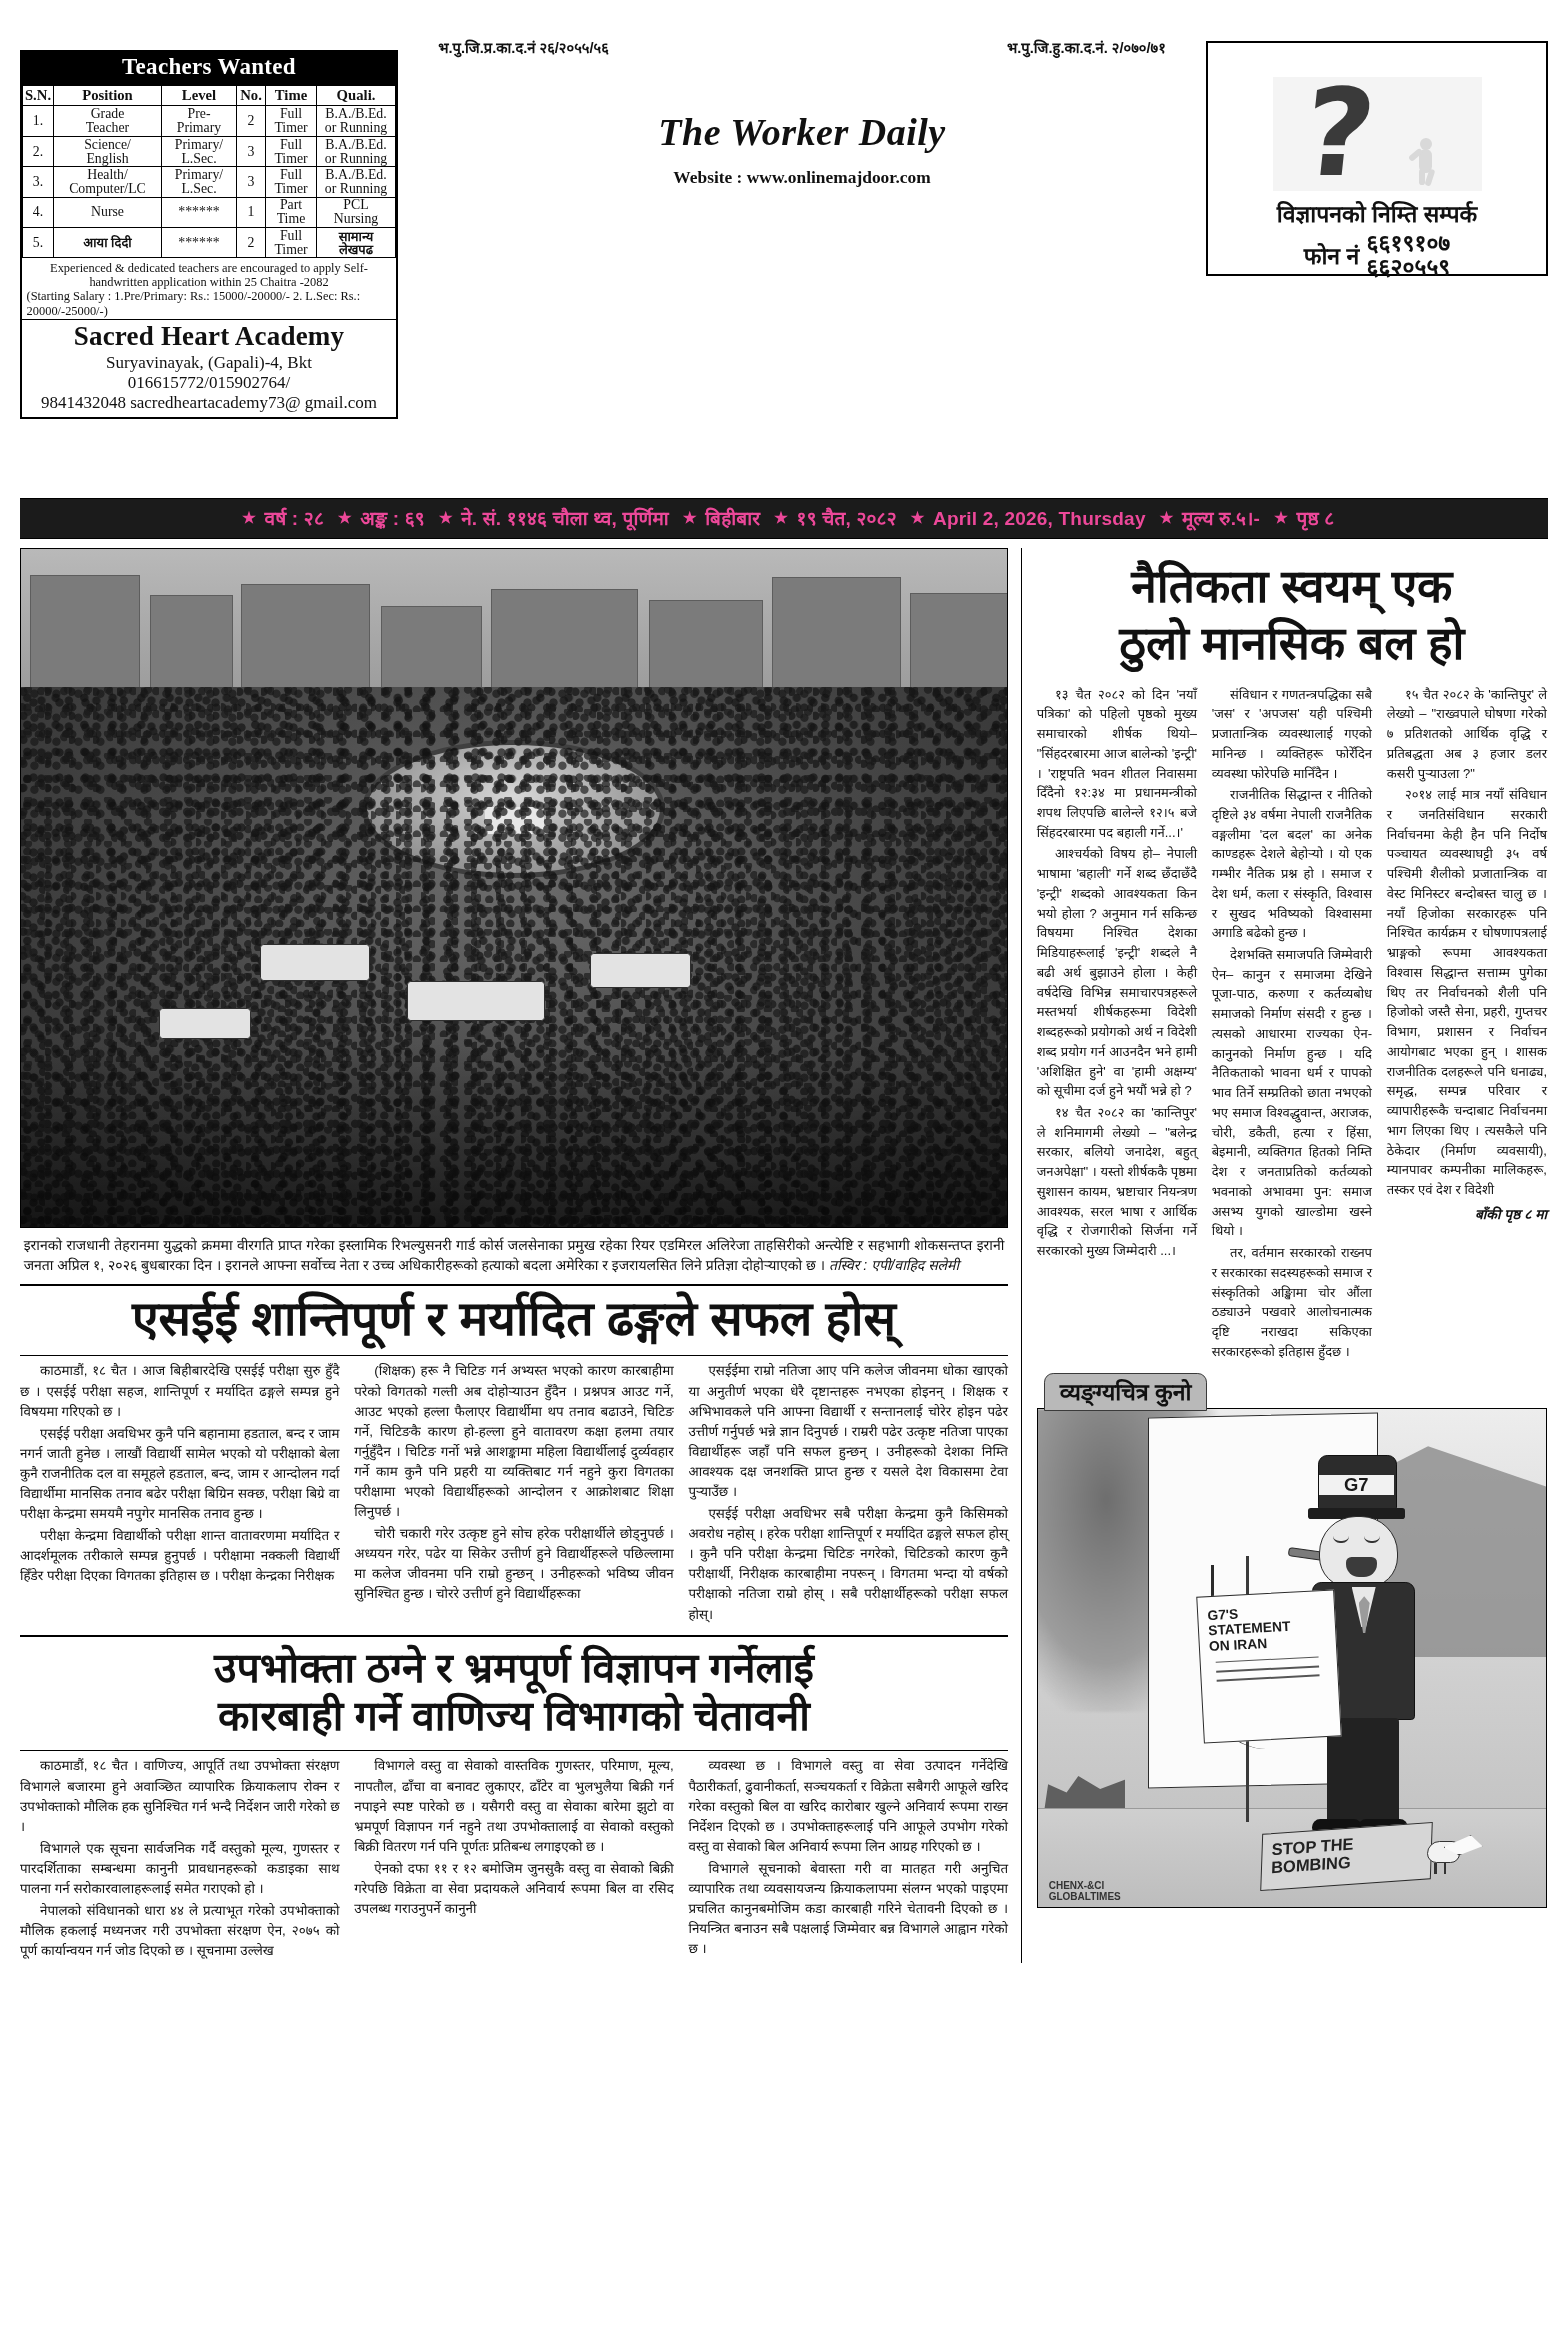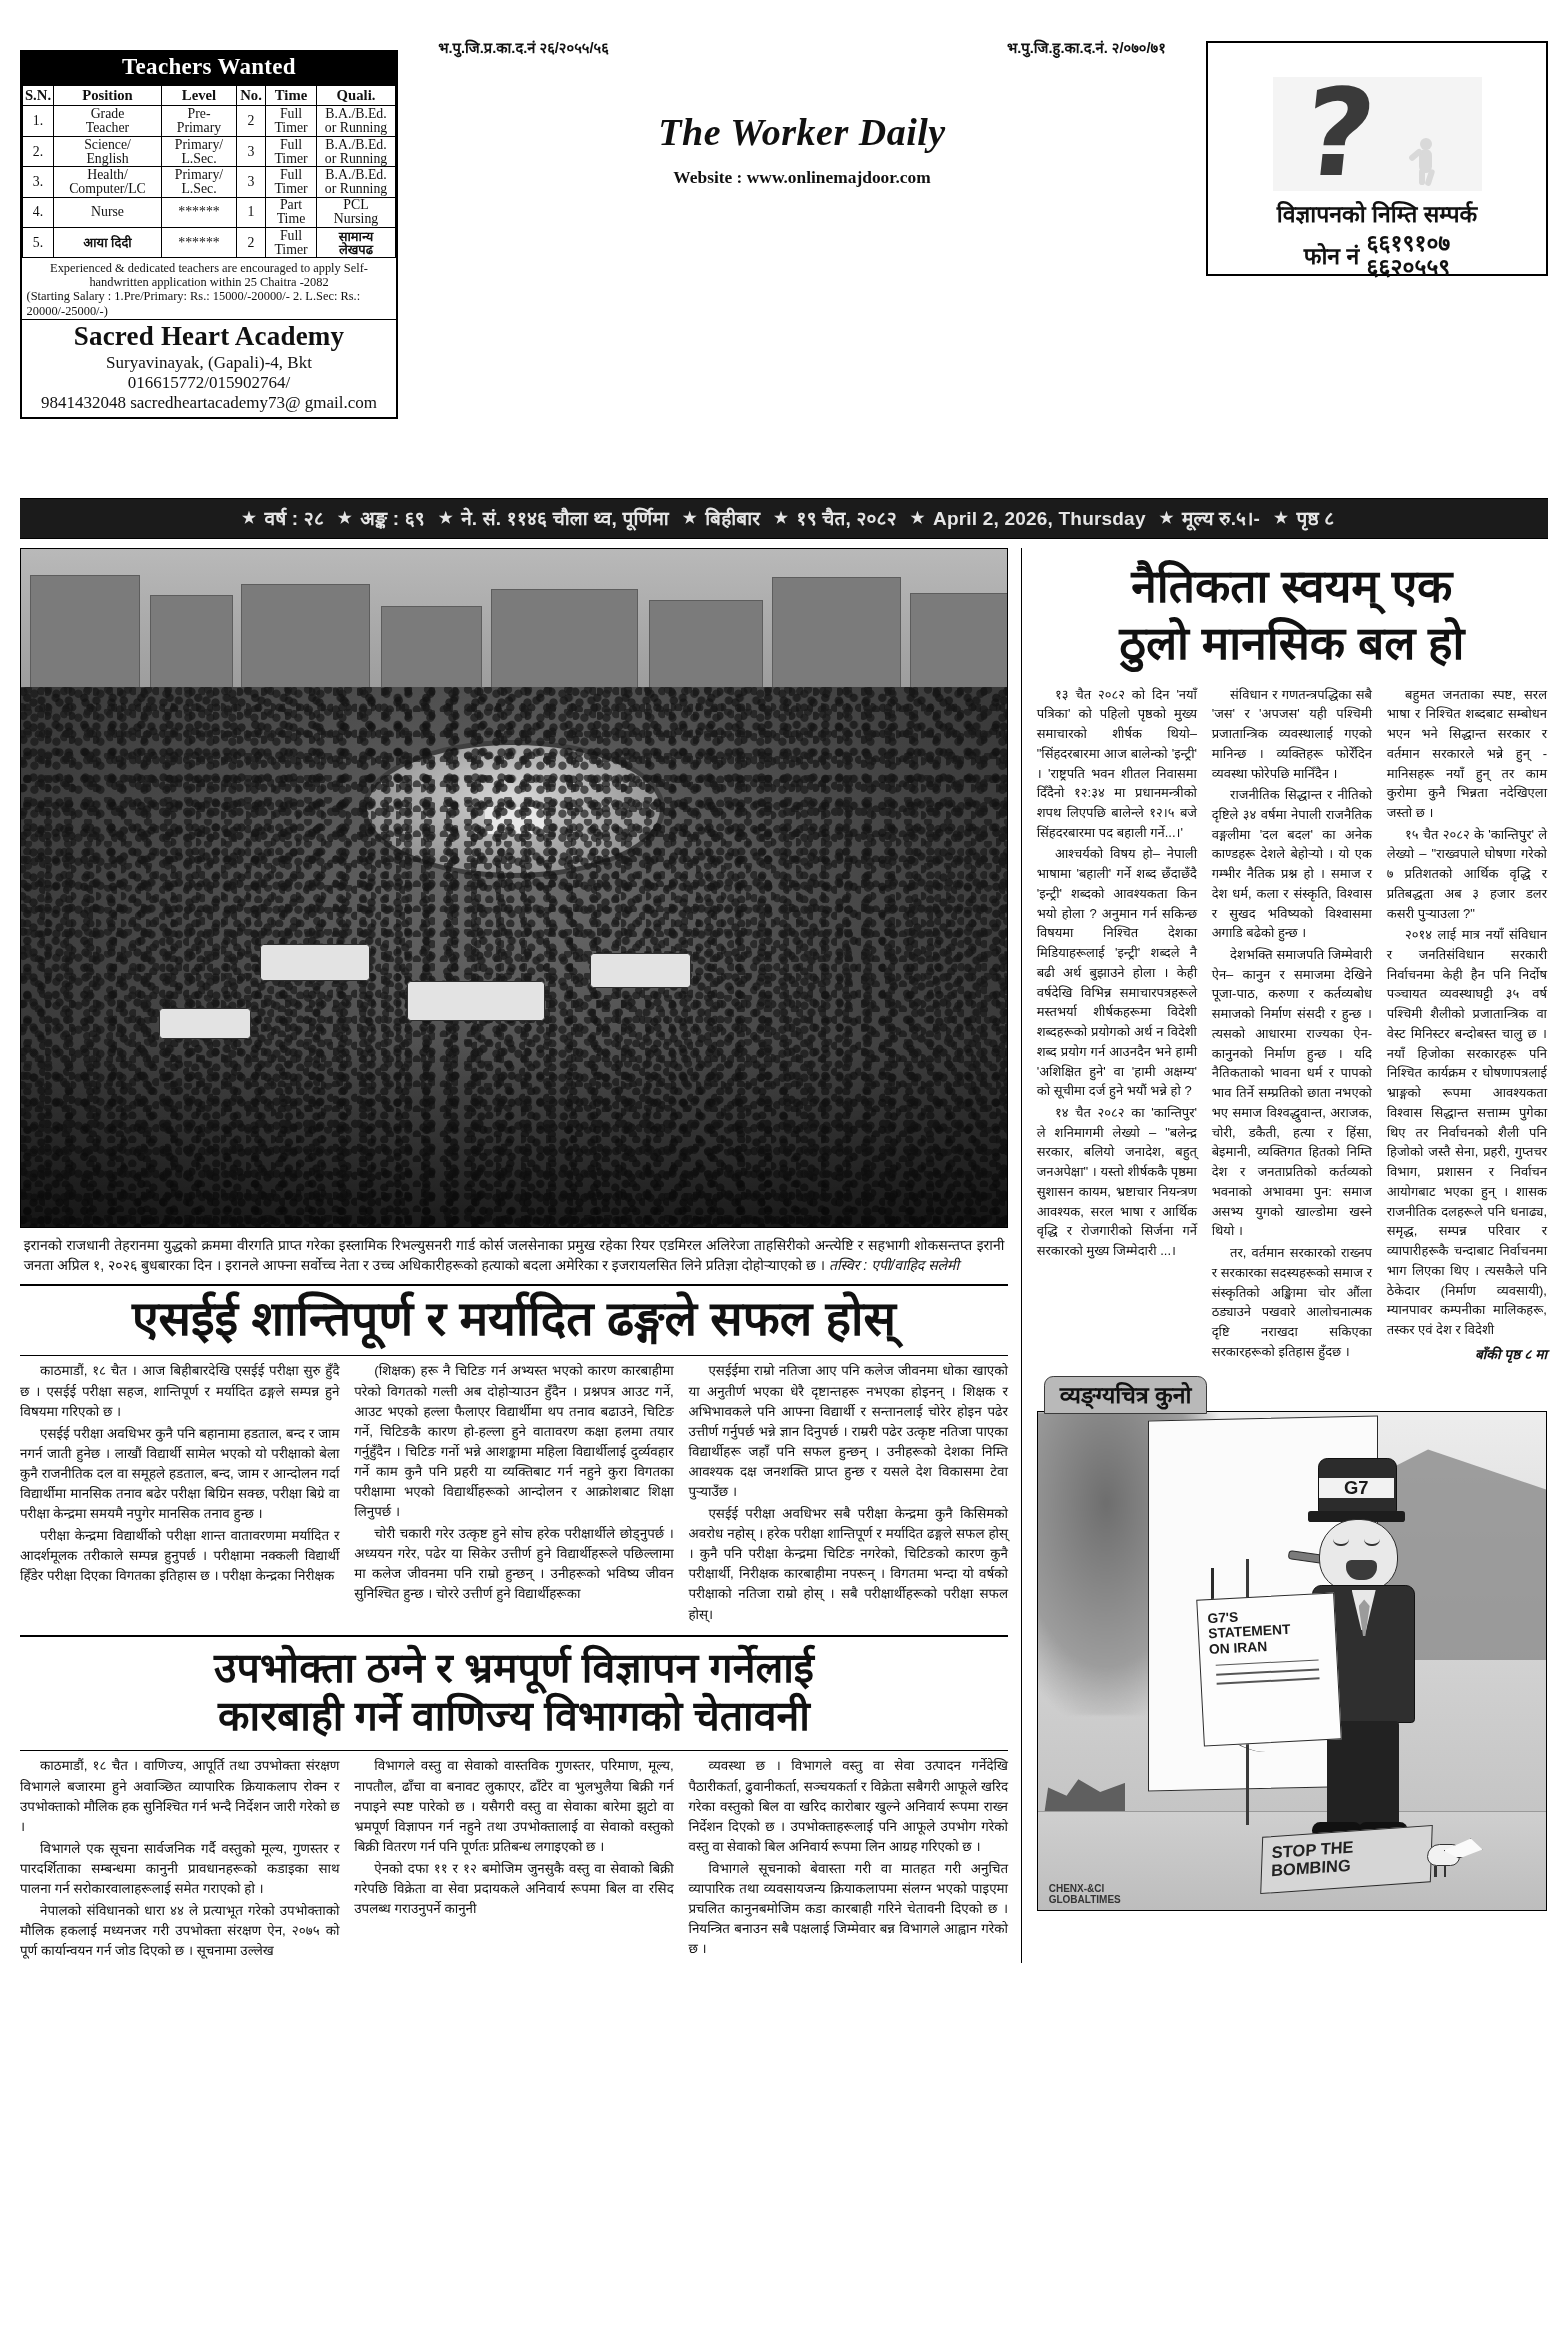--- a/index.html
+++ b/index.html
@@ -193,21 +193,21 @@
     justify-content: center;
     align-items: center;
     gap: 7.3px;
   }
   .contact-nums { text-align: left; line-height: 1.05; font-size: 23px; }
 
   
   .datebar {
     margin: 5.5px 20px 0 20px;
     background: #1b1b1b;
-    color: #e5e5e5;
+    color: #ec4899;
     text-align: center;
     font-family: "Liberation Sans", sans-serif;
     font-weight: bold;
     font-size: 19px;
     padding: 6.4px 0 7.3px 0;
     letter-spacing: 0.2px;
     border-top: 1.8px solid #000;
     border-bottom: 1.8px solid #000;
   }
   .datebar .st { font-size: 15.6px; vertical-align: 1.8px; margin: 0 8.3px; }
@@ -735,21 +735,20 @@
           <p>आश्चर्यको विषय हो– नेपाली भाषामा 'बहाली' गर्ने शब्द छँदाछँदै 'इन्ट्री' शब्दको आवश्यकता किन भयो होला ? अनुमान गर्न सकिन्छ विषयमा निश्चित देशका मिडियाहरूलाई 'इन्ट्री' शब्दले नै बढी अर्थ बुझाउने होला । केही वर्षदेखि विभिन्न समाचारपत्रहरूले मस्तभर्या शीर्षकहरूमा विदेशी शब्दहरूको प्रयोगको अर्थ न विदेशी शब्द प्रयोग गर्न आउनदैन भने हामी 'अशिक्षित हुने' वा 'हामी अक्षम्य' को सूचीमा दर्ज हुने भयौं भन्ने हो ?</p>
           <p>१४ चैत २०८२ का 'कान्तिपुर' ले शनिमागमी लेख्यो – "बलेन्द्र सरकार, बलियो जनादेश, बहुत् जनअपेक्षा" । यस्तो शीर्षककै पृष्ठमा सुशासन कायम, भ्रष्टाचार नियन्त्रण आवश्यक, सरल भाषा र आर्थिक वृद्धि र रोजगारीको सिर्जना गर्ने सरकारको मुख्य जिम्मेदारी ...।</p>
         </div>
         <div>
           <p>संविधान र गणतन्त्रपद्धिका सबै 'जस' र 'अपजस' यही पश्चिमी प्रजातान्त्रिक व्यवस्थालाई गएको मानिन्छ । व्यक्तिहरू फोरेँदिन व्यवस्था फोरेपछि मानिँदैन ।</p>
           <p>राजनीतिक सिद्धान्त र नीतिको दृष्टिले ३४ वर्षमा नेपाली राजनैतिक वङ्गलीमा 'दल बदल' का अनेक काण्डहरू देशले बेहोऱ्यो । यो एक गम्भीर नैतिक प्रश्न हो । समाज र देश धर्म, कला र संस्कृति, विश्वास र सुखद भविष्यको विश्वासमा अगाडि बढेको हुन्छ ।</p>
           <p>देशभक्ति समाजपति जिम्मेवारी ऐन– कानुन र समाजमा देखिने पूजा-पाठ, करुणा र कर्तव्यबोध समाजको निर्माण संसदी र हुन्छ । त्यसको आधारमा राज्यका ऐन-कानुनको निर्माण हुन्छ । यदि नैतिकताको भावना धर्म र पापको भाव तिर्ने सम्प्रतिको छाता नभएको भए समाज विश्वद्धुवान्त, अराजक, चोरी, डकैती, हत्या र हिंसा, बेइमानी, व्यक्तिगत हितको निम्ति देश र जनताप्रतिको कर्तव्यको भवनाको अभावमा पुन: समाज असभ्य युगको खाल्डोमा खस्ने थियो ।</p>
           <p>तर, वर्तमान सरकारको राख्नप र सरकारका सदस्यहरूको समाज र संस्कृतिको अङ्खिामा चोर औंला ठड्याउने पखवारे आलोचनात्मक दृष्टि नराखदा सकिएका सरकारहरूको इतिहास हुँदछ ।</p>
         </div>
         <div>
-          <p>बहुमत जनताका स्पष्ट, सरल भाषा र निश्चित शब्दबाट सम्बोधन भएन भने सिद्धान्त सरकार र वर्तमान सरकारले भन्ने हुन् - मानिसहरू नयाँ हुन् तर काम कुरोमा कुनै भिन्नता नदेखिएला जस्तो छ ।</p>
           <p>१५ चैत २०८२ के 'कान्तिपुर' ले लेख्यो – "राख्वपाले घोषणा गरेको ७ प्रतिशतको आर्थिक वृद्धि र प्रतिबद्धता अब ३ हजार डलर कसरी पुऱ्याउला ?"</p>
           <p>२०१४ लाई मात्र नयाँ संविधान र जनतिसंविधान सरकारी निर्वाचनमा केही हैन पनि निर्दोष पञ्चायत व्यवस्थाघट्टी ३५ वर्ष पश्चिमी शैलीको प्रजातान्त्रिक वा वेस्ट मिनिस्टर बन्दोबस्त चालु छ । नयाँ हिजोका सरकारहरू पनि निश्चित कार्यक्रम र घोषणापत्रलाई भ्राङ्गको रूपमा आवश्यकता विश्वास सिद्धान्त सत्ताम्म पुगेका थिए तर निर्वाचनको शैली पनि हिजोको जस्तै सेना, प्रहरी, गुप्तचर विभाग, प्रशासन र निर्वाचन आयोगबाट भएका हुन् । शासक राजनीतिक दलहरूले पनि धनाढ्य, समृद्ध, सम्पन्न परिवार र व्यापारीहरूकै चन्दाबाट निर्वाचनमा भाग लिएका थिए । त्यसकैले पनि ठेकेदार (निर्माण व्यवसायी), म्यानपावर कम्पनीका मालिकहरू, तस्कर एवं देश र विदेशी</p>
           <div class="contd">बाँकी पृष्ठ ८ मा</div>
         </div>
       </div>
 
       <div class="cartoon-area">
         <div class="cartoon-tab">व्यङ्ग्यचित्र कुनो</div>
         <div class="cartoon-frame">
           <div class="ct-smoke"></div>

